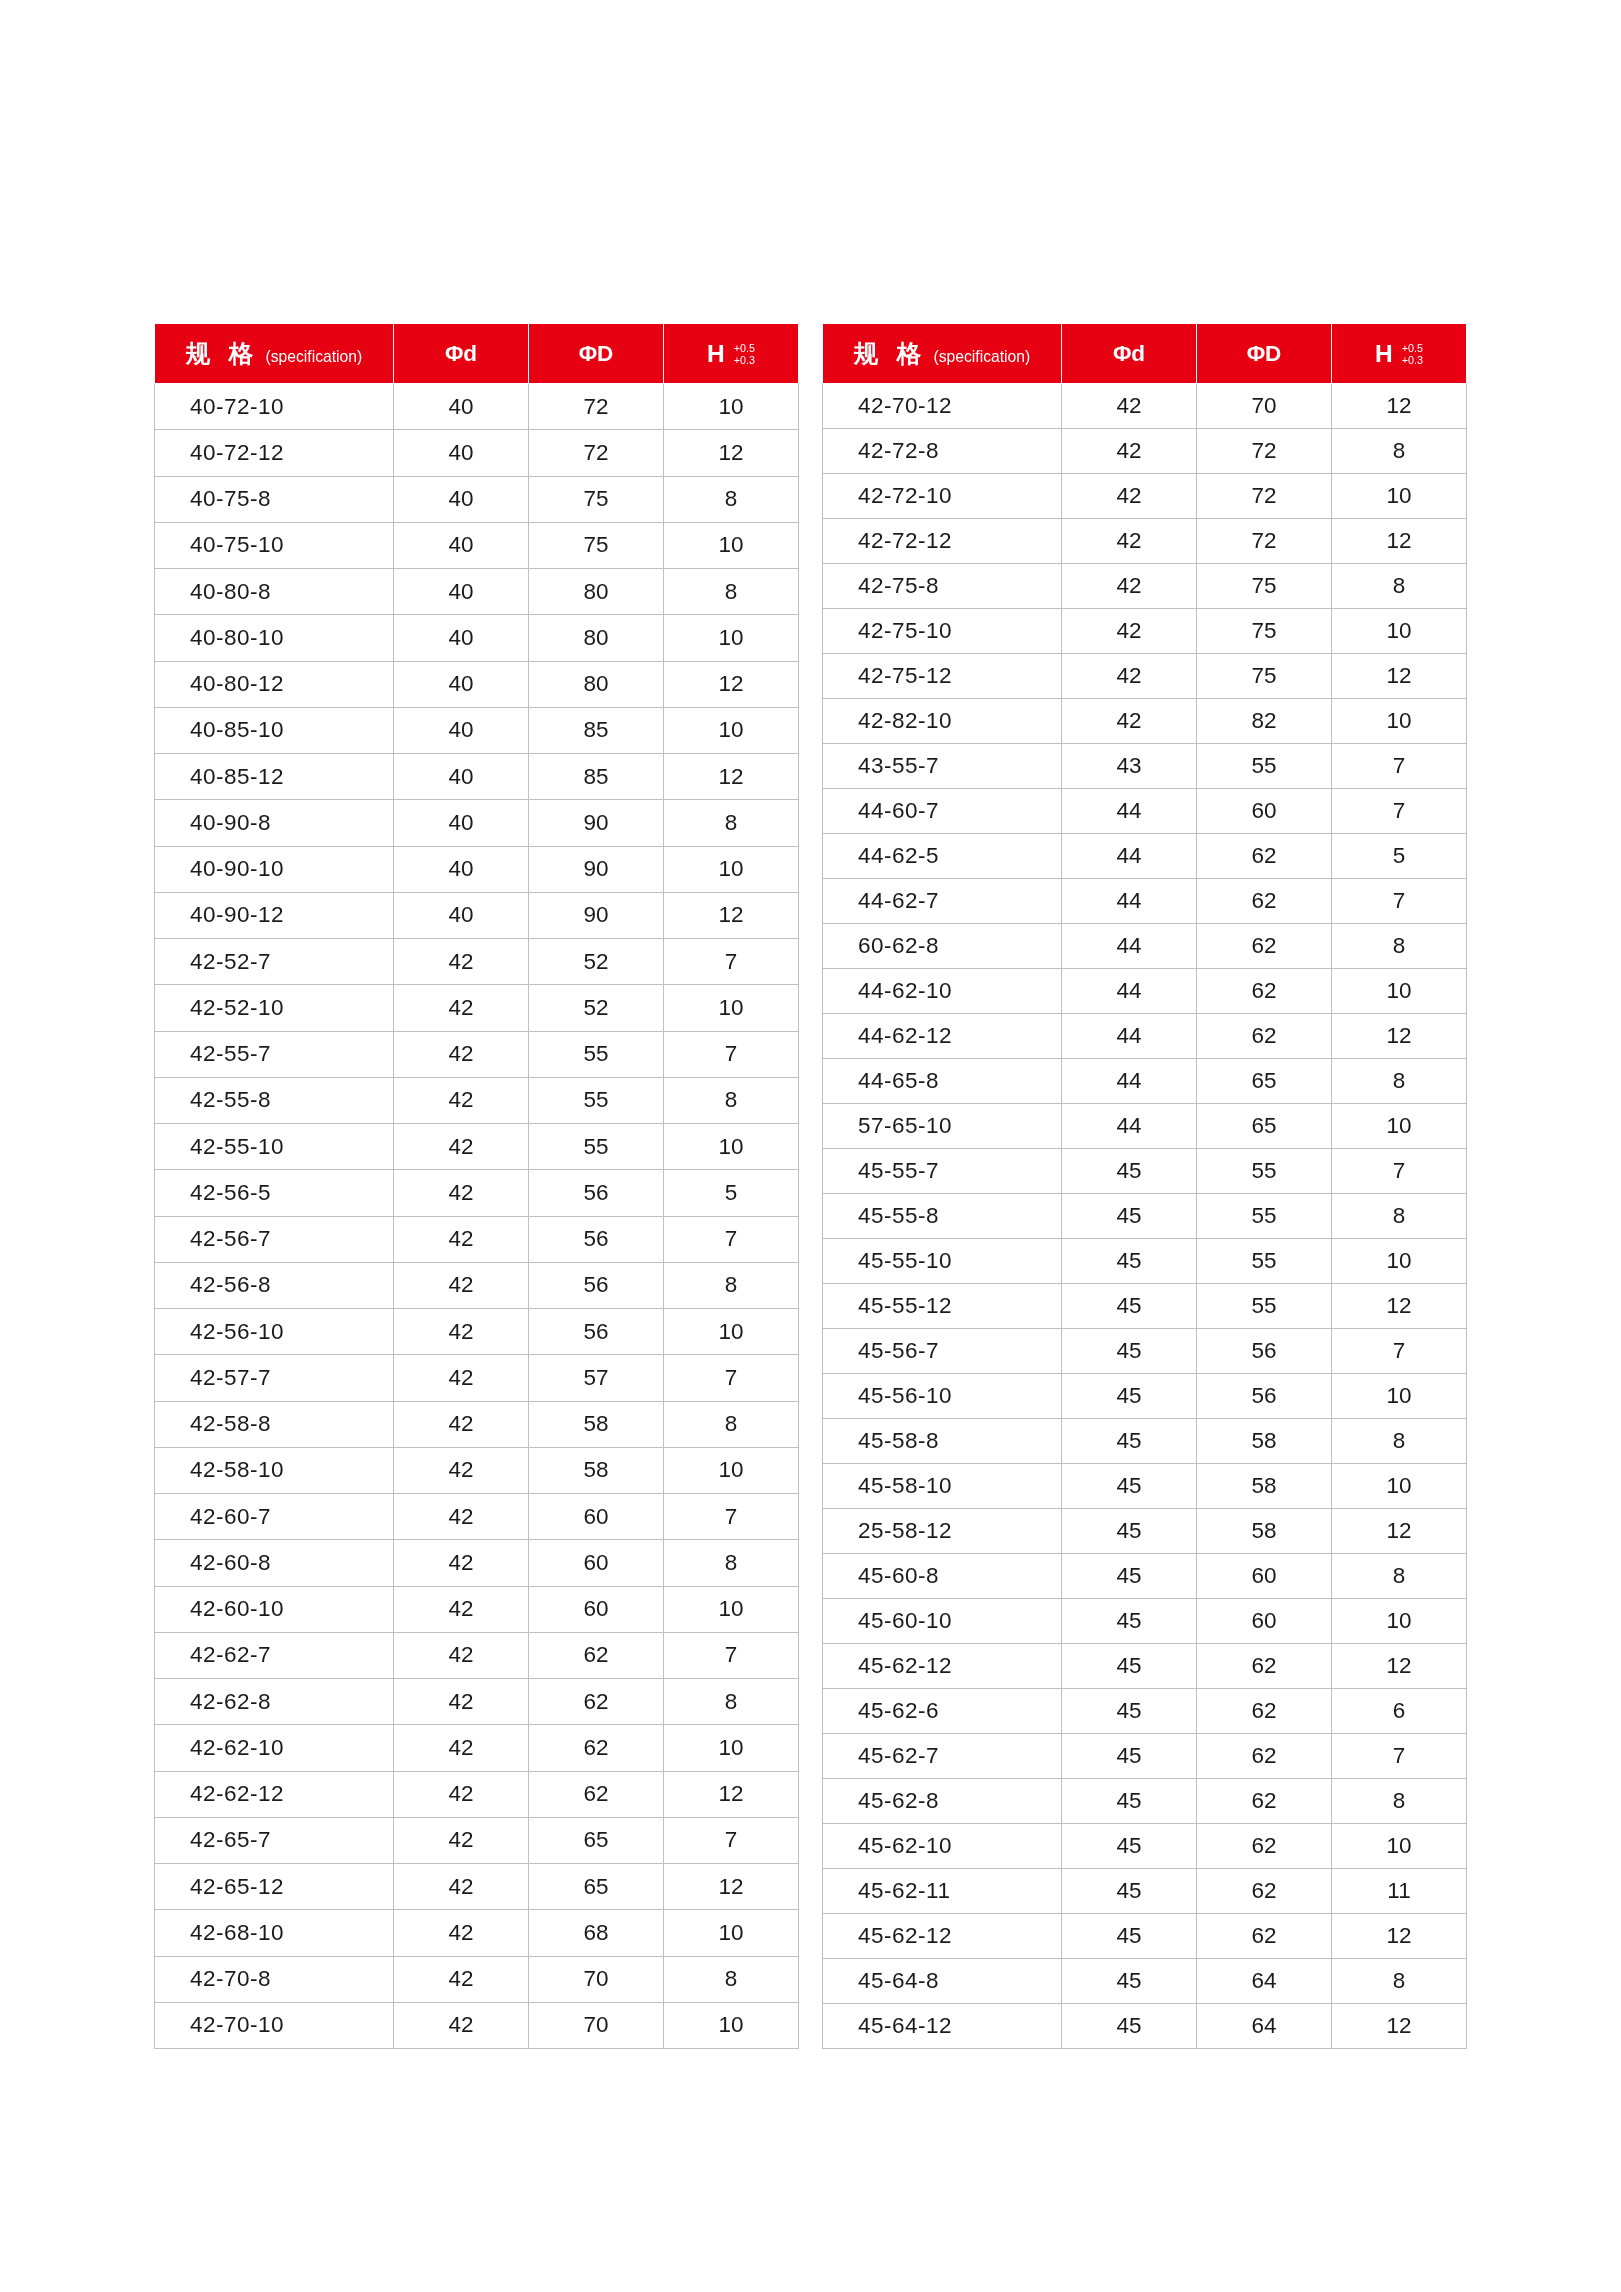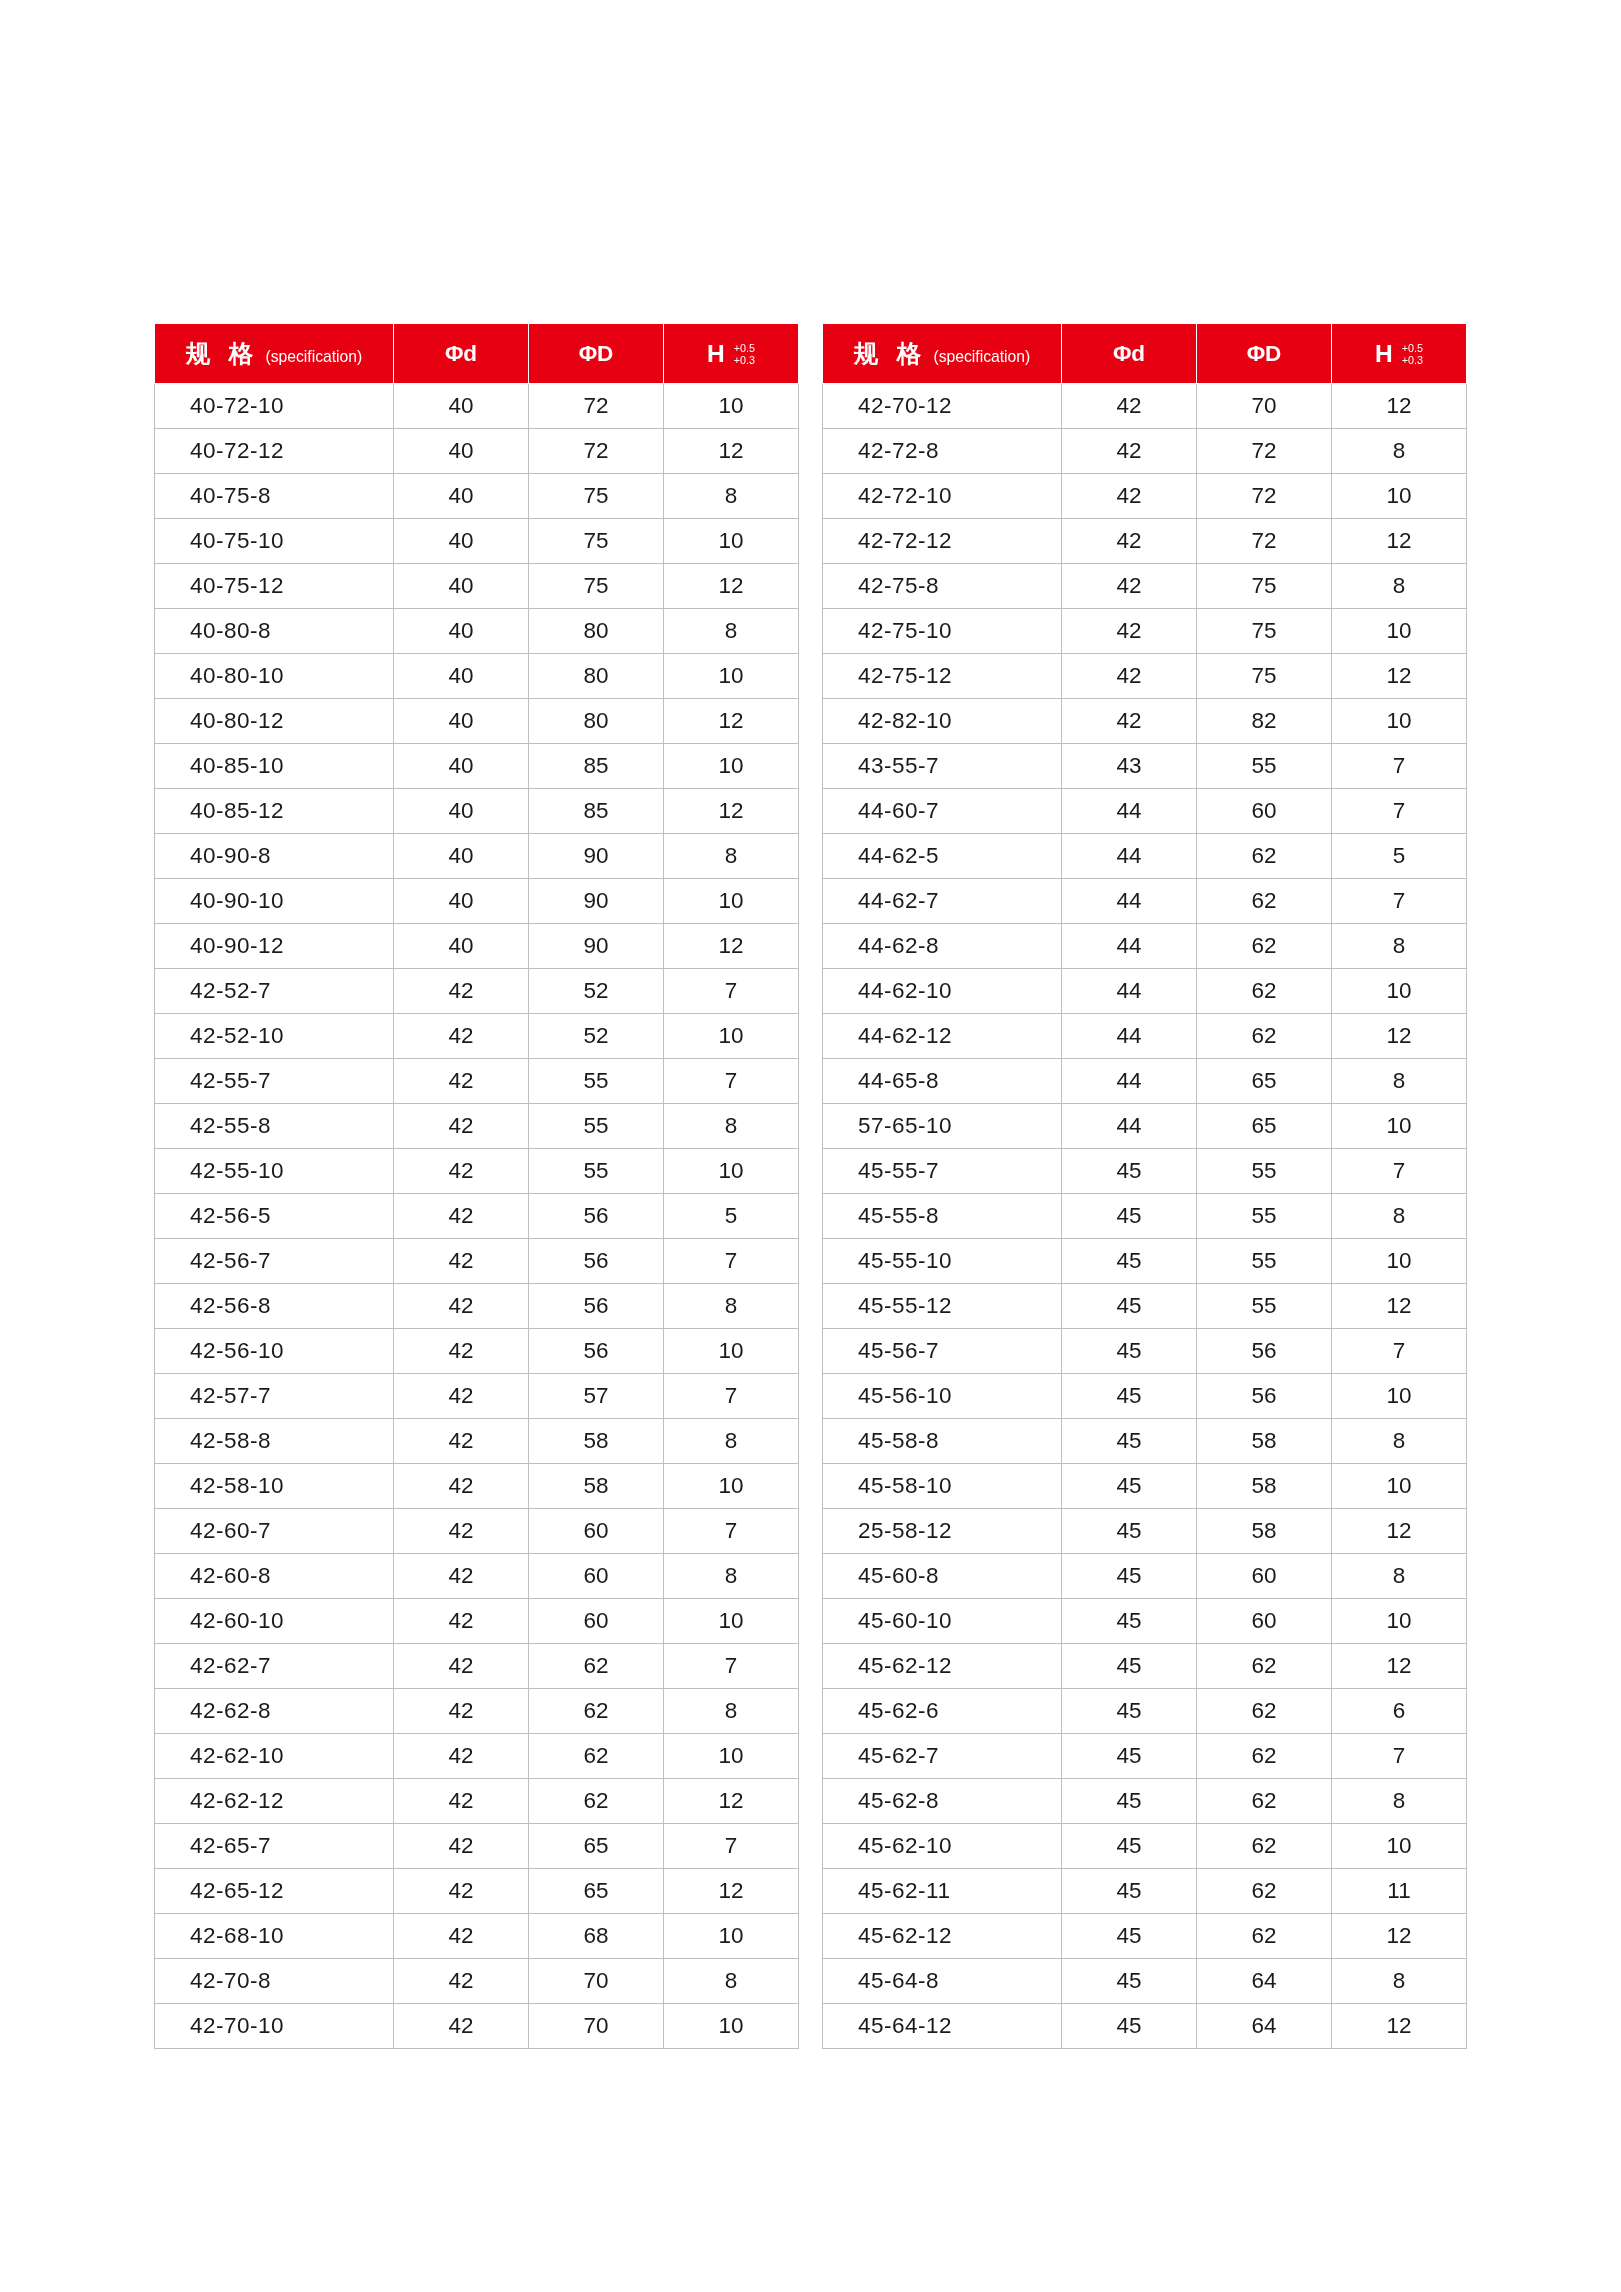--- a/index.html
+++ b/index.html
@@ -141,26 +141,20 @@
             <td>40</td>
             <td>75</td>
             <td>8</td>
           </tr>
           <tr class="row-odd">
             <td class="spec-cell">40-75-10</td>
             <td>40</td>
             <td>75</td>
             <td>10</td>
           </tr>
-          <tr class="row-even">
-            <td class="spec-cell">40-75-12</td>
-            <td>40</td>
-            <td>75</td>
-            <td>12</td>
-          </tr>
           <tr class="row-odd">
             <td class="spec-cell">40-80-8</td>
             <td>40</td>
             <td>80</td>
             <td>8</td>
           </tr>
           <tr class="row-even">
             <td class="spec-cell">40-80-10</td>
             <td>40</td>
             <td>80</td>
@@ -430,21 +424,21 @@
             <td>62</td>
             <td>5</td>
           </tr>
           <tr class="row-odd">
             <td class="spec-cell">44-62-7</td>
             <td>44</td>
             <td>62</td>
             <td>7</td>
           </tr>
           <tr class="row-even">
-            <td class="spec-cell">44-62-8</td>
+            <td class="spec-cell">60-62-8</td>
             <td>44</td>
             <td>62</td>
             <td>8</td>
           </tr>
           <tr class="row-odd">
             <td class="spec-cell">44-62-10</td>
             <td>44</td>
             <td>62</td>
             <td>10</td>
           </tr>

